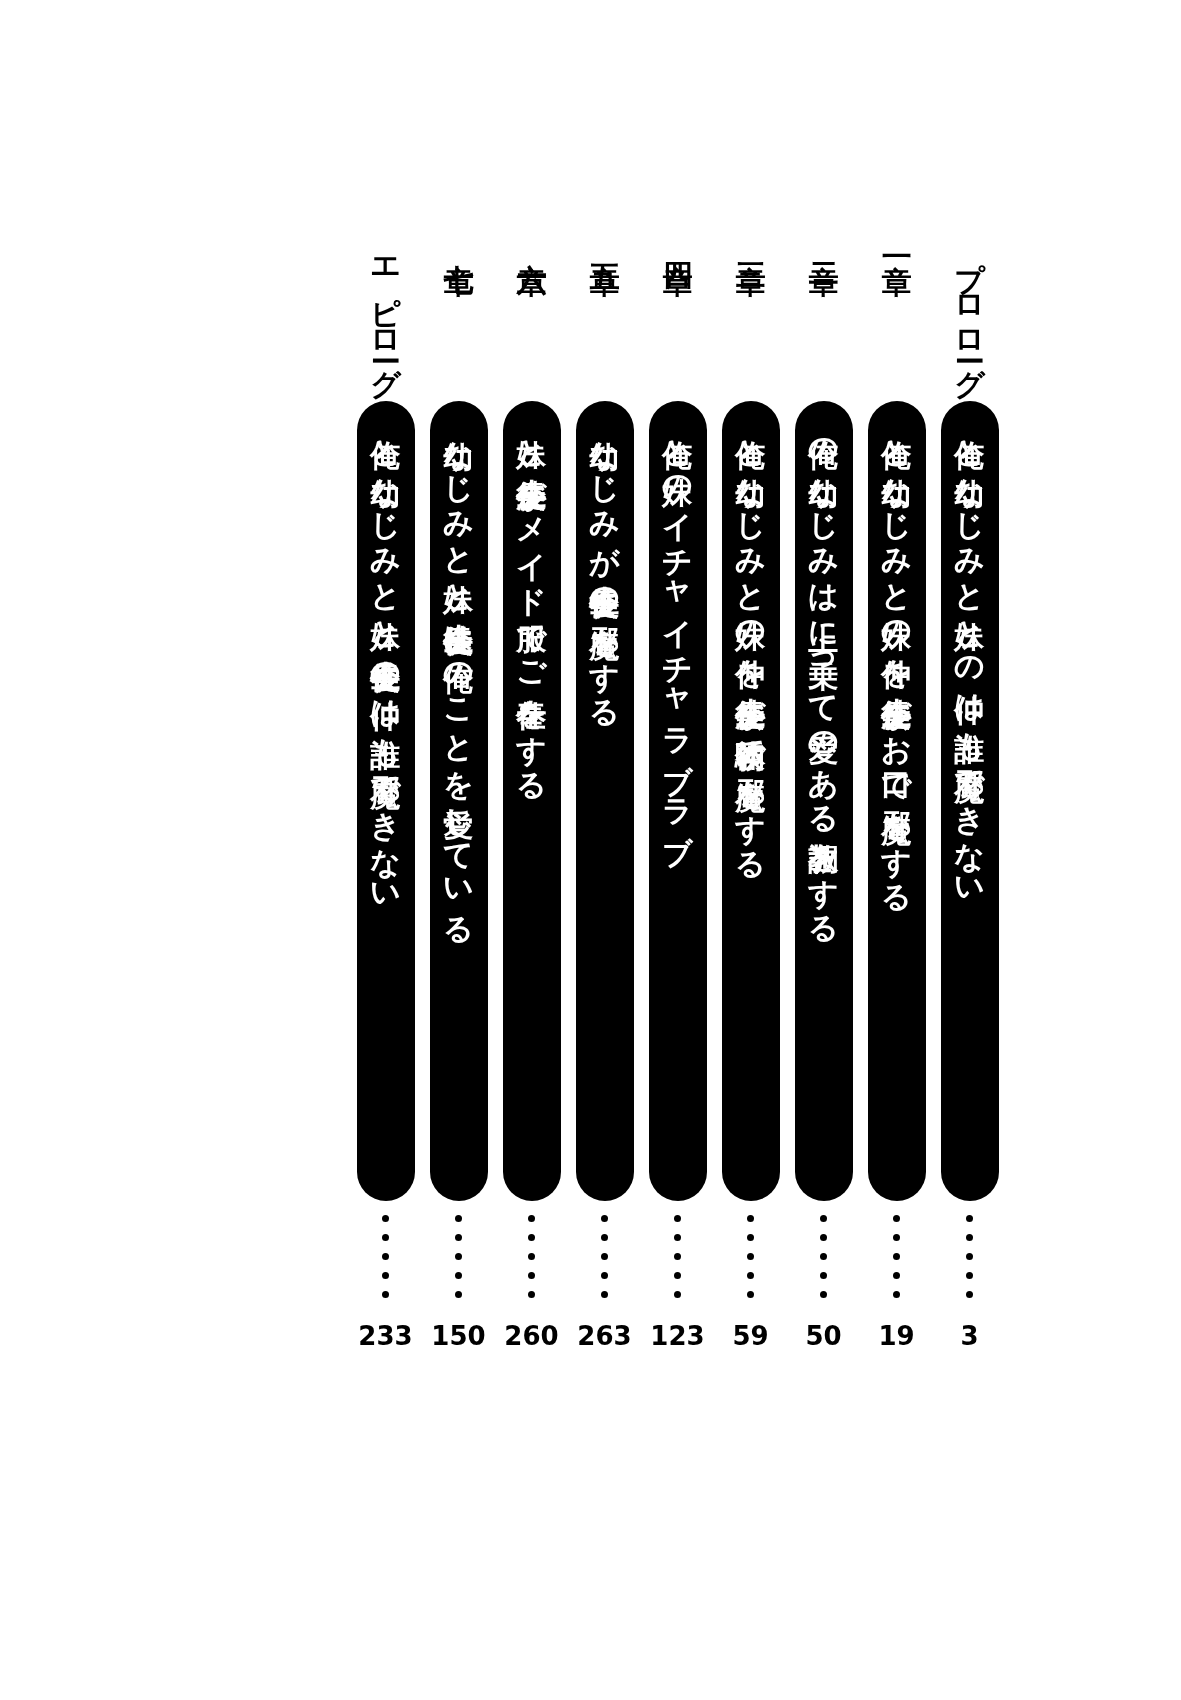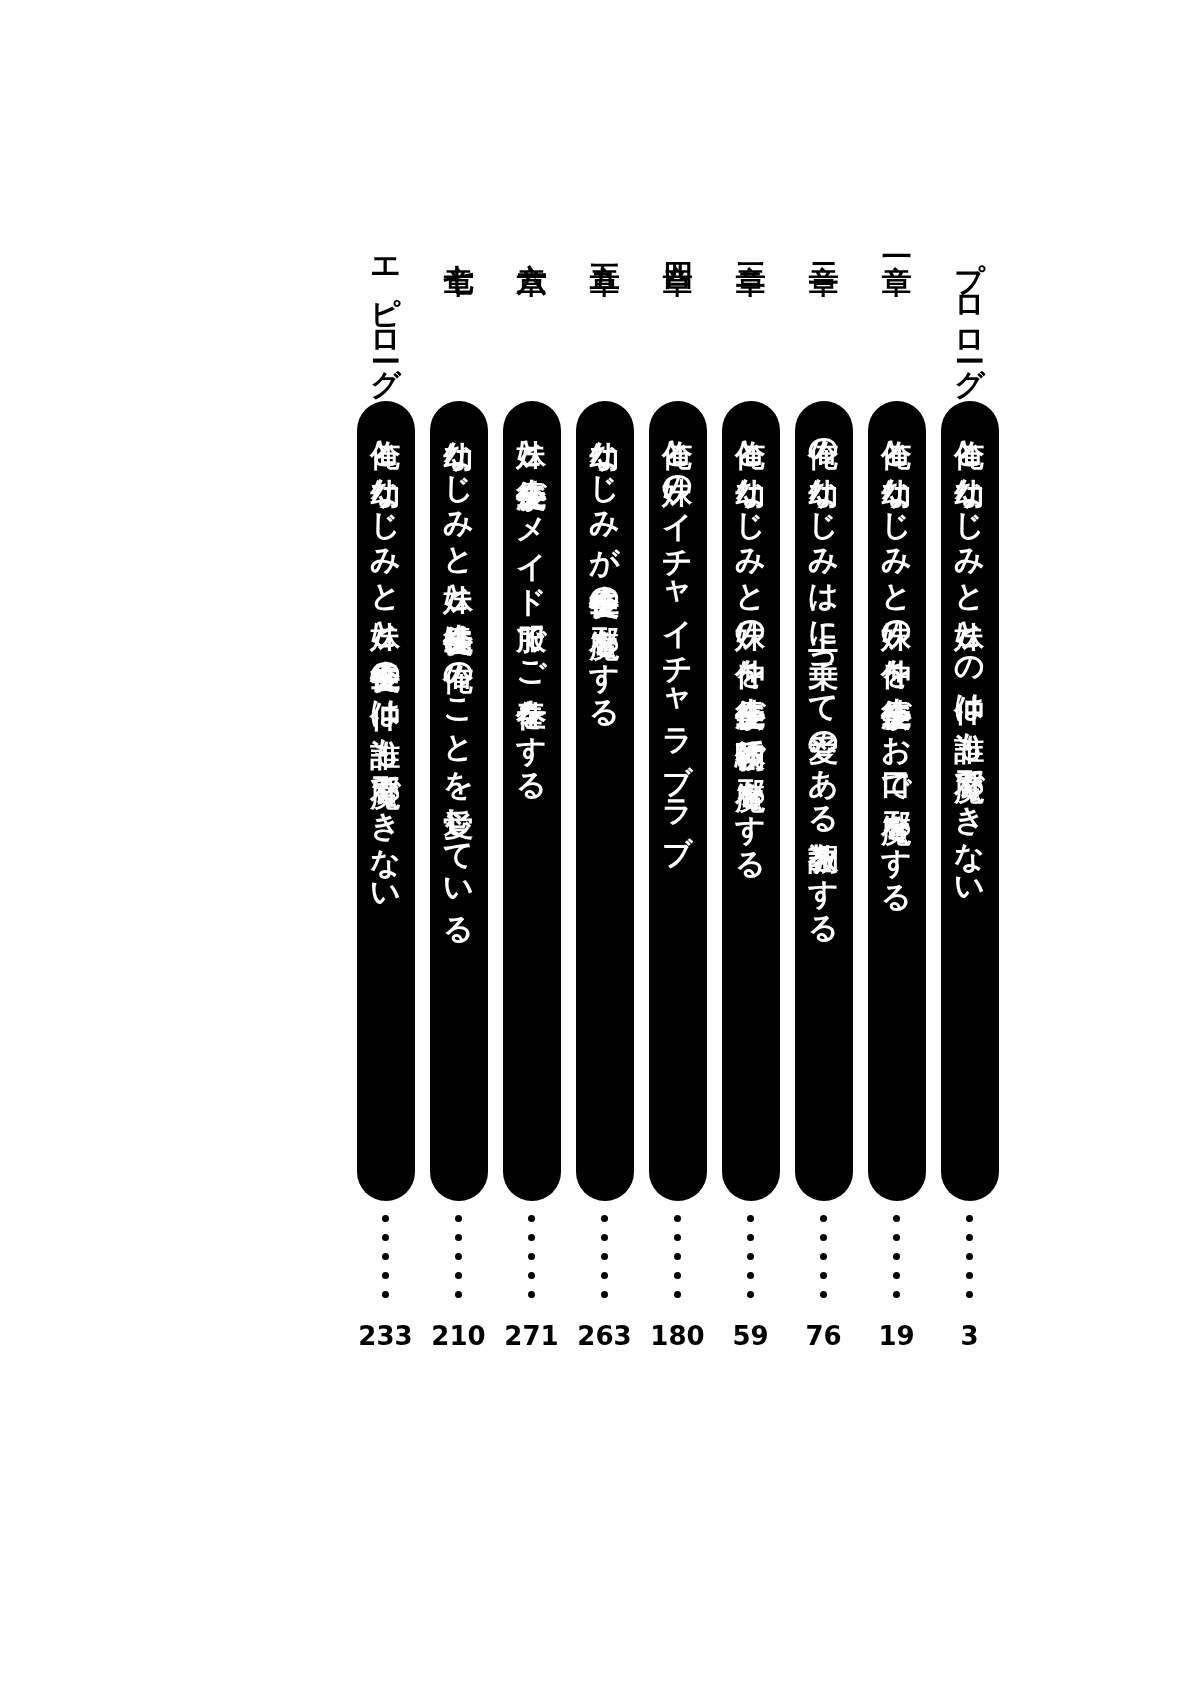--- a/index.html
+++ b/index.html
@@ -153,21 +153,21 @@
       <div class="title-pill">
         <div class="title-text">俺の幼なじみは上に乗って愛のある調教をする</div>
       </div>
       <div class="leader-dots">
         <span></span>
           <span></span>
           <span></span>
           <span></span>
           <span></span>
       </div>
-      <div class="page-number">76</div>
+      <div class="page-number">50</div>
     </div>
 
     <div class="toc-entry" data-len="long">
       <div class="chapter-label">三章</div>
       <div class="title-pill">
         <div class="title-text">俺と幼なじみと妹の仲を生徒会長が初体験で邪魔をする</div>
       </div>
       <div class="leader-dots">
         <span></span>
           <span></span>
@@ -183,21 +183,21 @@
       <div class="title-pill">
         <div class="title-text">俺と妹のイチャイチャラブラブ</div>
       </div>
       <div class="leader-dots">
         <span></span>
           <span></span>
           <span></span>
           <span></span>
           <span></span>
       </div>
-      <div class="page-number">180</div>
+      <div class="page-number">123</div>
     </div>
 
     <div class="toc-entry" data-len="long">
       <div class="chapter-label">五章</div>
       <div class="title-pill">
         <div class="title-text">幼なじみが生徒会長の邪魔をする</div>
       </div>
       <div class="leader-dots">
         <span></span>
           <span></span>
@@ -213,36 +213,36 @@
       <div class="title-pill">
         <div class="title-text">妹と生徒会長がメイド服でご奉仕をする</div>
       </div>
       <div class="leader-dots">
         <span></span>
           <span></span>
           <span></span>
           <span></span>
           <span></span>
       </div>
-      <div class="page-number">271</div>
+      <div class="page-number">260</div>
     </div>
 
     <div class="toc-entry" data-len="long">
       <div class="chapter-label">七章</div>
       <div class="title-pill">
         <div class="title-text">幼なじみと妹と生徒会長は俺のことを愛している</div>
       </div>
       <div class="leader-dots">
         <span></span>
           <span></span>
           <span></span>
           <span></span>
           <span></span>
       </div>
-      <div class="page-number">210</div>
+      <div class="page-number">150</div>
     </div>
 
     <div class="toc-entry" data-len="long">
       <div class="chapter-label">エピローグ</div>
       <div class="title-pill">
         <div class="title-text">俺と幼なじみと妹と生徒会長の仲は誰も邪魔できない</div>
       </div>
       <div class="leader-dots">
         <span></span>
           <span></span>

